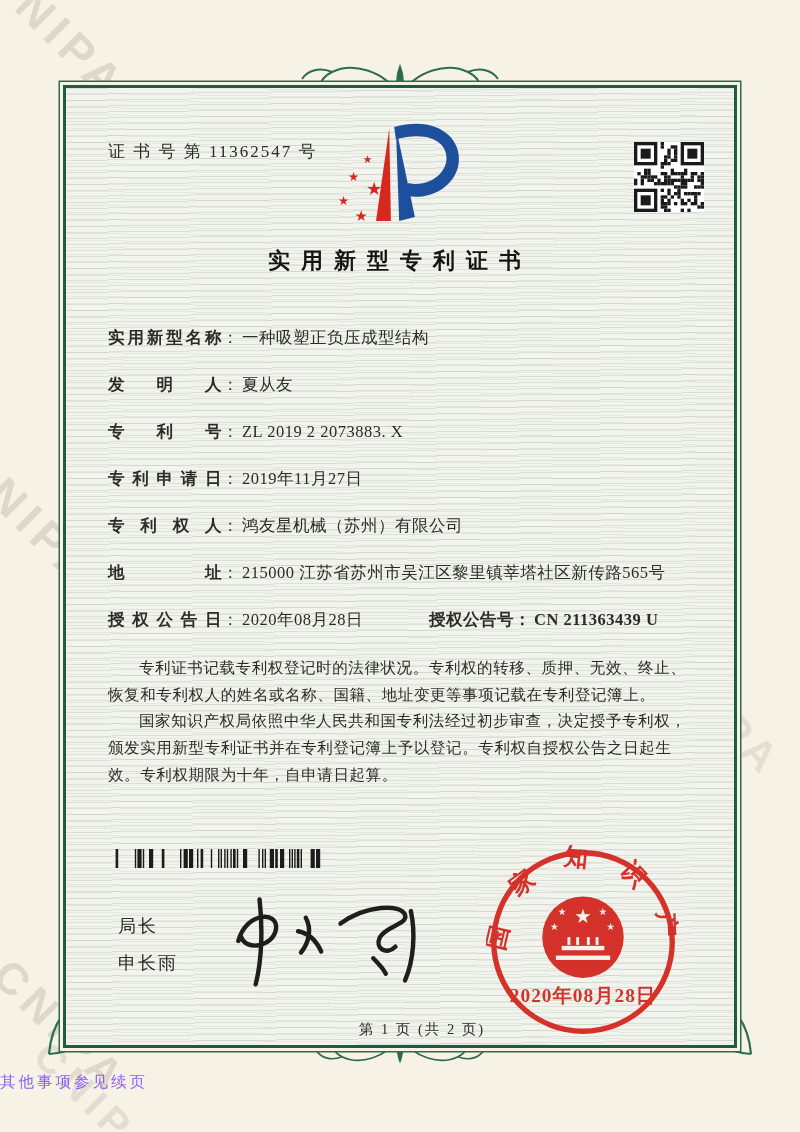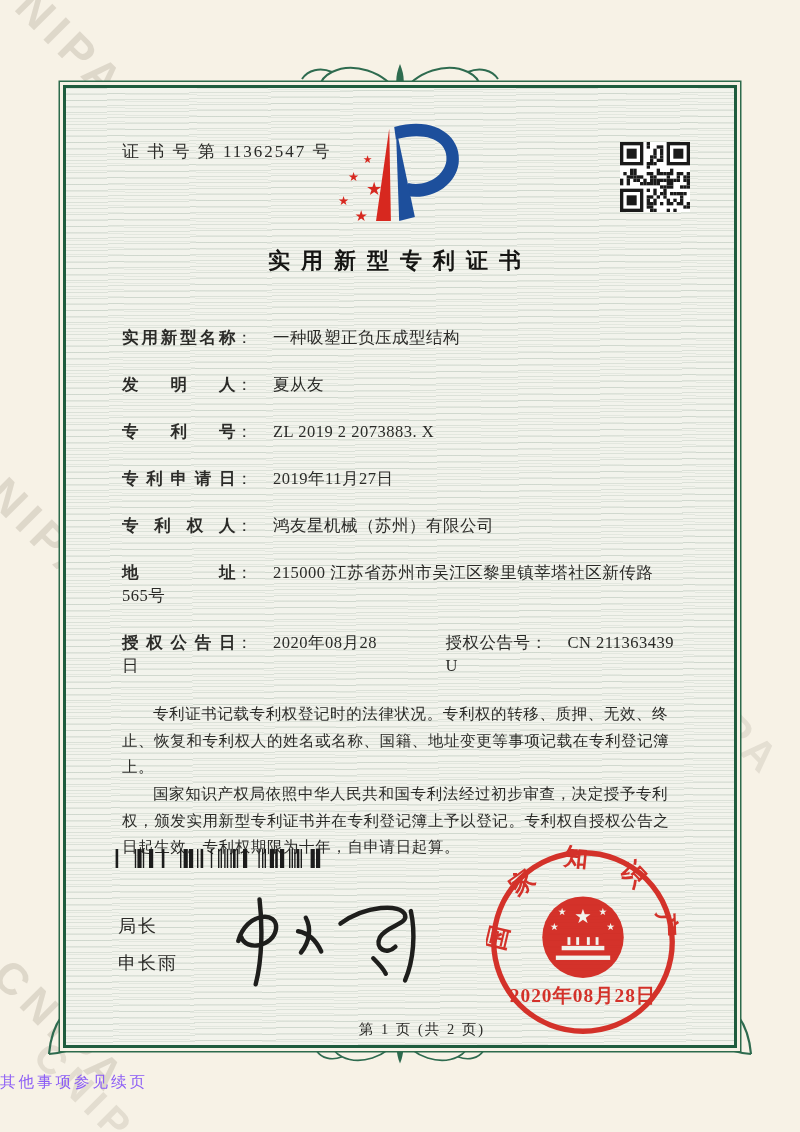--- a/index.html
+++ b/index.html
@@ -20,33 +20,33 @@
   .orn { position:absolute; pointer-events:none; }
   
   .frame {
     position:absolute; left:63px; top:85px; width:674px; height:963px;
     border:3px solid #1f5c3e;
     box-shadow:0 0 0 3px #f7f2e6, 0 0 0 4.5px #2d6b4c;
     background-color:#f2f3ec;
     background-image:
       repeating-linear-gradient(179.3deg, rgba(150,170,155,0.25) 0 1px, transparent 1px 6px),
       repeating-linear-gradient(180.8deg, rgba(150,170,155,0.16) 0 1px, transparent 1px 7px);
-    padding:0 56px;
+    padding:0 42px;
   }
   .header { position:relative; height:128px; margin-top:28px; }
   .cert-no { position:absolute; left:0; top:24px; font-size:17px; letter-spacing:2px; }
   .logo { position:absolute; left:50%; top:-4px; transform:translateX(-50%); width:142px; height:124px; }
   .qr { position:absolute; right:-12px; top:26px; width:70px; height:70px; }
   .title { margin-top:2px; text-align:center; font-size:22px; font-weight:bold; letter-spacing:11px; color:#151513; }
   .fields { margin-top:50px; font-size:16.5px; }
   .row { margin-bottom:24px; line-height:23px; letter-spacing:0.5px; }
   .label { display:inline-block; width:114px; text-align:justify; text-align-last:justify;font-weight:bold; }
-  .value { margin-left:20px; }
+  .value { margin-left:3px; }
   .grant-row { display:flex; }
-  .grant-right { margin-left:66px; }
+  .grant-right { margin-left:66px;font-weight:bold; }
   .paras { margin-top:20px; font-size:15.5px; }
   .paras p { margin:0; text-indent:2em; line-height:1.72; letter-spacing:0.6px; }
   
   .barcode { position:absolute; left:47px; top:761px; width:212px; height:19px; }
   .sig-block { position:absolute; left:52px; top:826px; font-size:18px; letter-spacing:2px; }
   .sig-block div { margin-bottom:13px; }
   .sig-script { position:absolute; left:155px; top:802px; width:212px; height:98px; }
   .seal { position:absolute; left:420px; top:757px; width:194px; height:194px; opacity:0.93; }
   .page-num { position:absolute; left:0; right:0; bottom:6px; text-align:center; font-size:14.5px; letter-spacing:2px;margin-left:44px; }
   .note { position:absolute; left:0; right:0; top:1072px; text-align:left; font-size:15.5px; letter-spacing:3px; color:#8b5cf6; }

